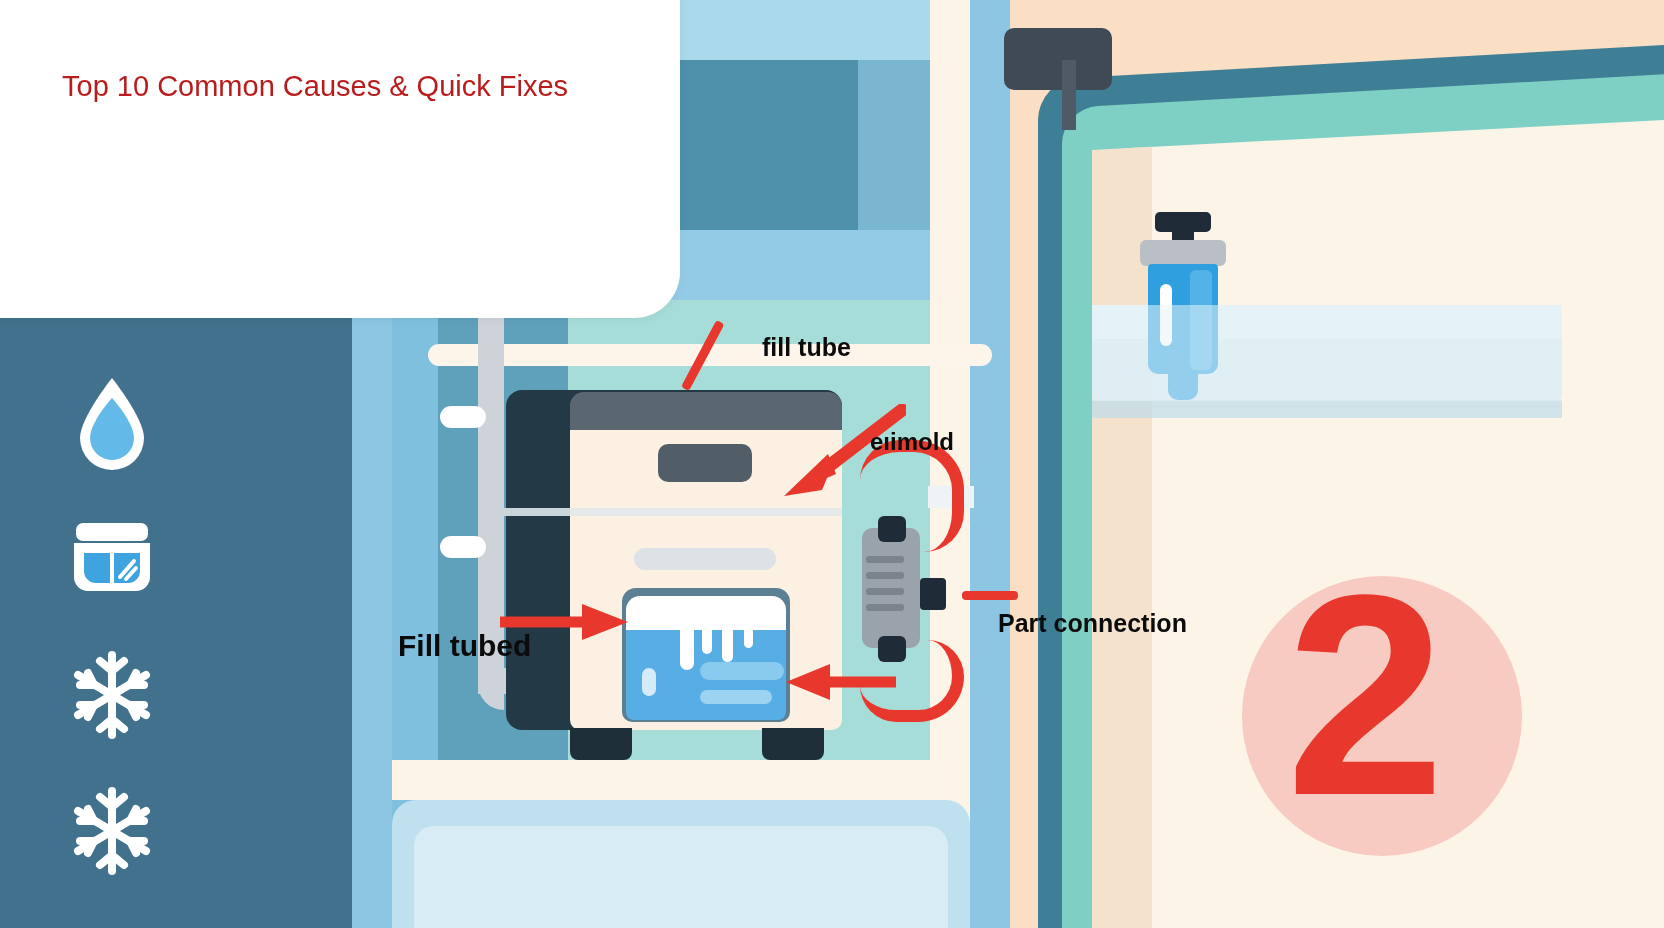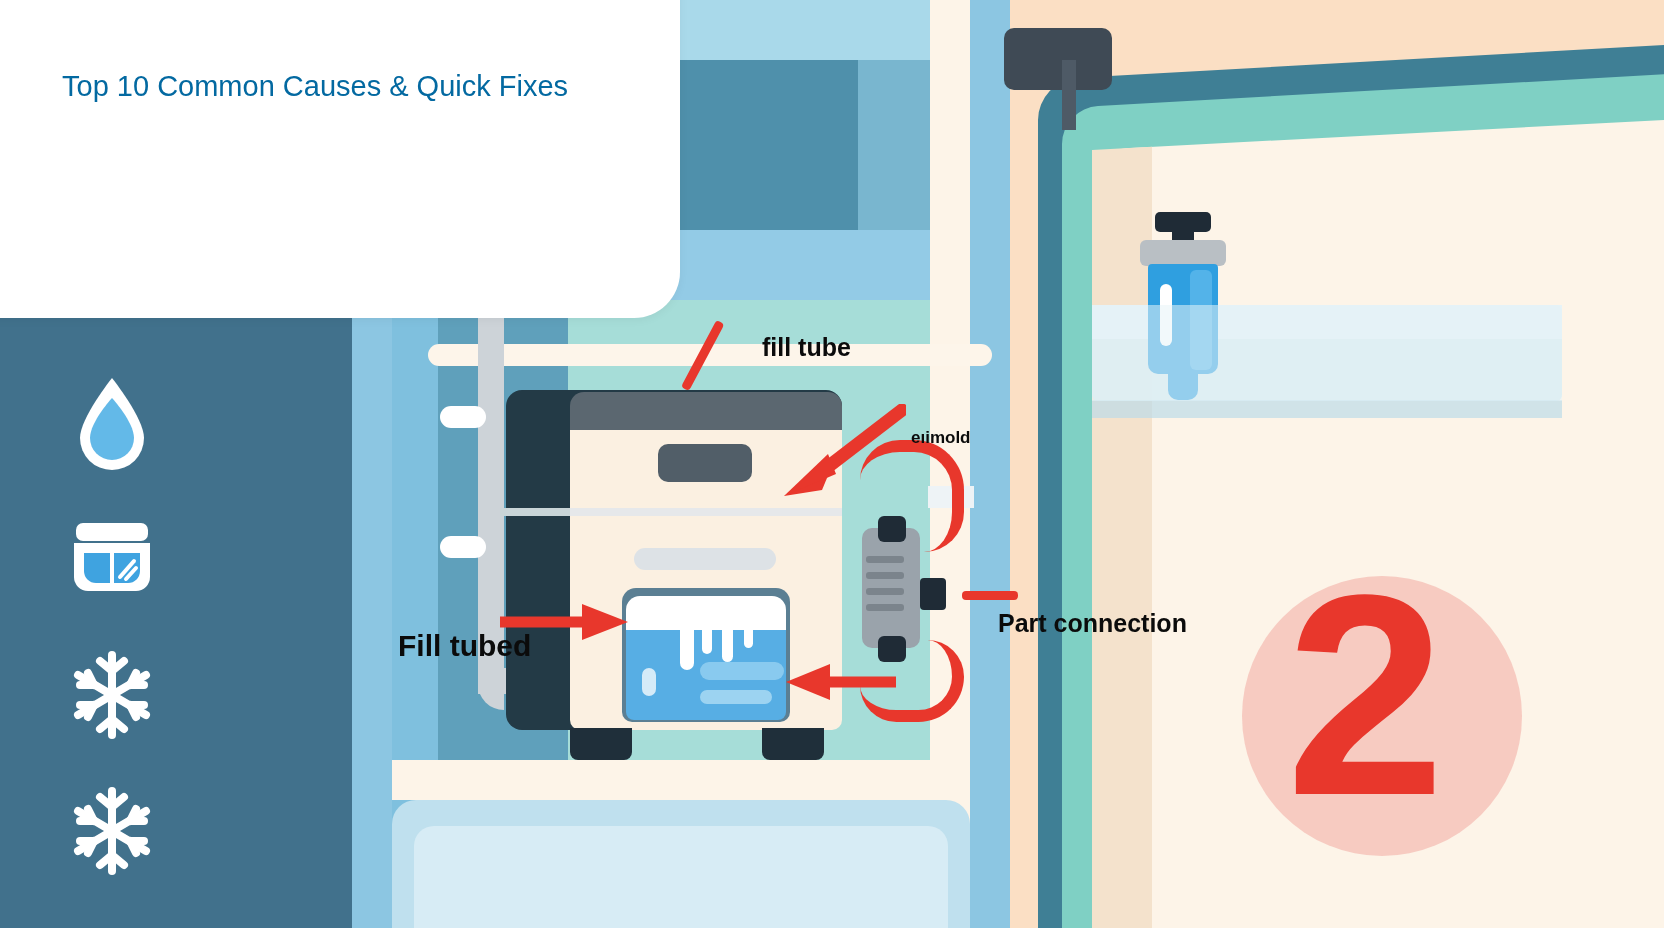--- a/index.html
+++ b/index.html
@@ -43,21 +43,21 @@
 
   
   .sidebar{left:0;top:312px;width:352px;height:616px;background:#41718c;}
   .sidebar-icons{left:0;top:312px;width:352px;height:616px;display:flex;flex-direction:column;align-items:flex-start;padding-top:58px;box-sizing:border-box;}
   .side-icon{margin-left:66px;margin-bottom:30px;width:92px;height:106px;display:flex;align-items:center;justify-content:center;}
 
   
   .card{left:-40px;top:-40px;width:720px;height:358px;background:#ffffff;border-radius:0 0 46px 0;box-shadow:0 2px 10px rgba(0,0,0,.05);}
   .card-inner{left:62px;top:48px;width:600px;}
   .title{font-size:62px;line-height:.96;font-weight:bold;color:#555b5f;letter-spacing:-0.5px;margin:0;font-family:"Liberation Sans",sans-serif;}
-  .subtitle{font-size:29px;color:#0369a1;margin:22px 0 0 0;font-family:"Liberation Sans",sans-serif;}
+  .subtitle{font-size:29px;color:#b91c1c;margin:22px 0 0 0;font-family:"Liberation Sans",sans-serif;}
 
   
   .pipe-v{left:478px;top:296px;width:26px;height:372px;background:#cdd3d8;border-radius:4px;}
   .pipe-elbow{left:478px;top:630px;width:26px;height:80px;background:#cdd3d8;border-radius:0 0 0 26px;}
   .pipe-h{left:478px;top:668px;width:82px;height:26px;background:#cdd3d8;border-radius:0 13px 13px 0;}
   .pipe-cap{left:524px;top:662px;width:38px;height:38px;border:9px solid #b9c1c7;border-radius:50%;box-sizing:border-box;}
   .clip{position:absolute;width:46px;height:22px;background:#ffffff;border-radius:11px;}
   .clip1{left:440px;top:406px;}
   .clip2{left:440px;top:536px;}
   .clip3{left:928px;top:486px;width:46px;height:22px;background:#eef3f6;}
@@ -95,21 +95,21 @@
   .valve-nozzle{left:920px;top:578px;width:26px;height:32px;background:#1f2b36;border-radius:4px;}
 
   
   .tube{position:absolute;border:12px solid #e8372c;border-radius:40px;}
   .tube-top{left:860px;top:440px;width:92px;height:100px;border-left:none;border-bottom:none;border-top-right-radius:50px;}
   .tube-bot{left:860px;top:640px;width:92px;height:70px;border-left:none;border-top:none;border-bottom-right-radius:50px;}
 
   
   .lbl{position:absolute;font-weight:bold;color:#0b0b0b;font-family:"Liberation Sans",sans-serif;white-space:nowrap;margin-top:25px;}
   .lbl-filltube{left:762px;top:308px;font-size:25px;}
-  .lbl-eiimold{left:911px;top:403px;font-size:17px;}
+  .lbl-eiimold{left:870px;top:403px;font-size:24px;}
   .lbl-filltubed{left:398px;top:604px;font-size:30px;}
   .lbl-loose{left:998px;top:584px;font-size:25px;}
 
   .leader{position:absolute;background:#e8372c;}
   .leader-filltube{left:716px;top:322px;width:9px;height:76px;transform:rotate(28deg);transform-origin:top center;border-radius:4px;}
   .leader-loose{left:962px;top:591px;width:56px;height:9px;border-radius:4px;}
 
   
   .arrow-diag{left:776px;top:404px;width:130px;height:100px;}
   .arrow-left{left:500px;top:604px;width:128px;height:36px;}

